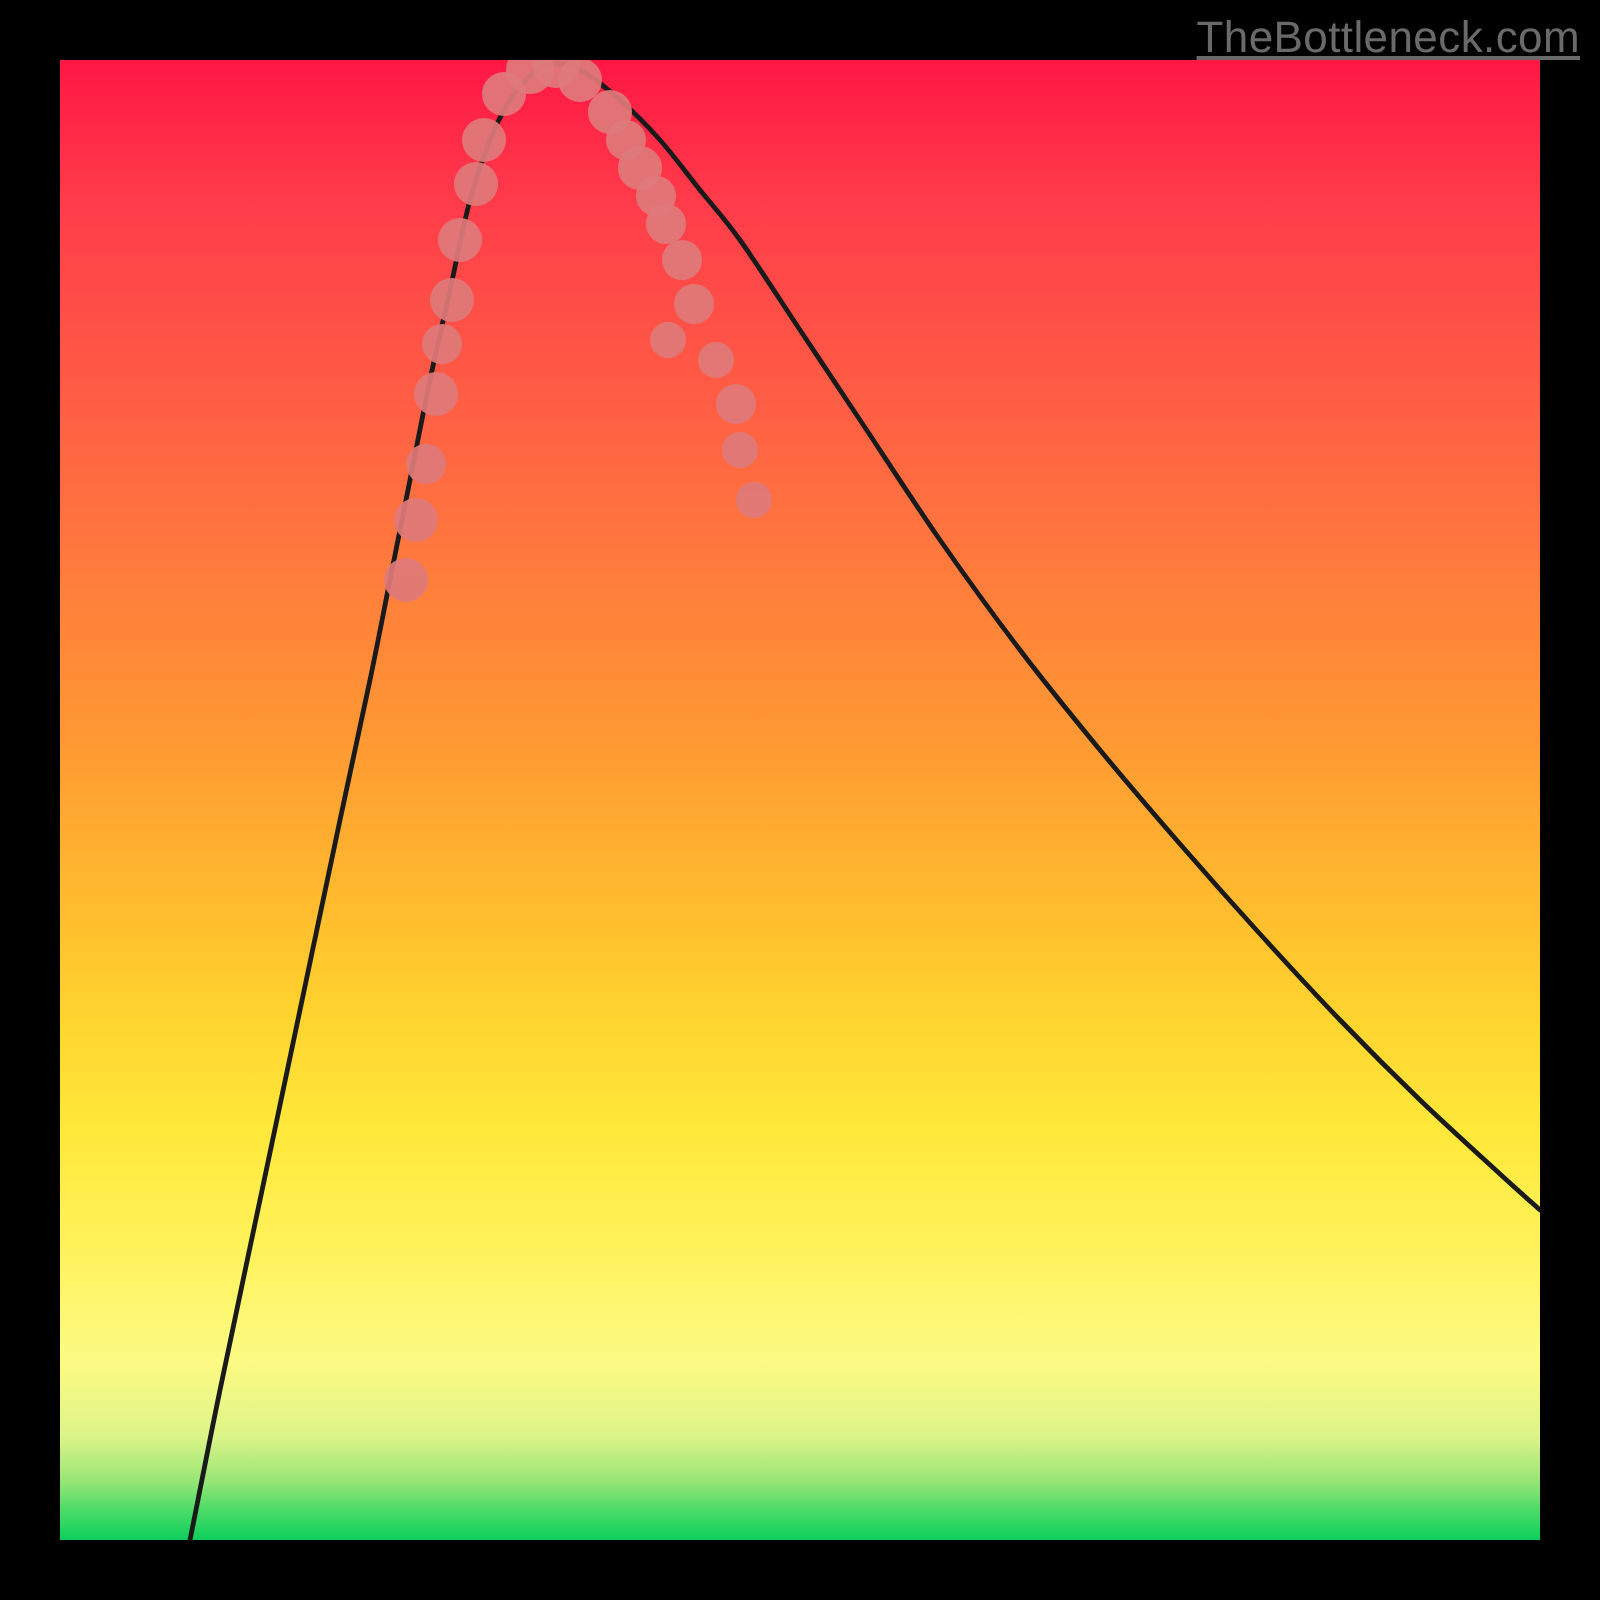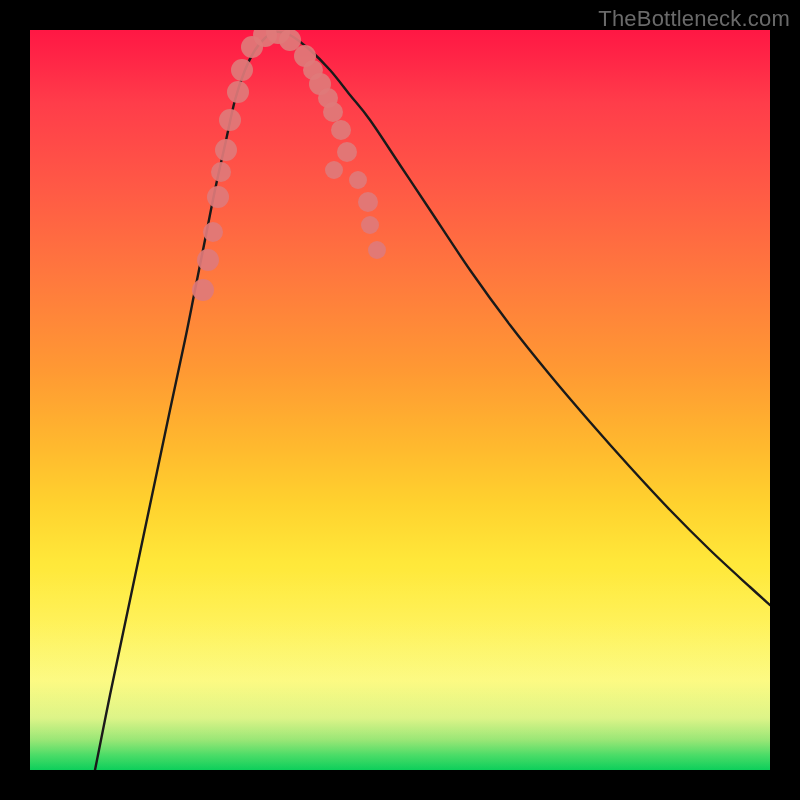--- a/index.html
+++ b/index.html
@@ -60,20 +60,21 @@
   }
   .watermark {
     position: absolute;
     top: 6px;
     right: 10px;
     font-family: Arial, Helvetica, sans-serif;
     font-size: 22px;
     color: #6a6a6a;
     letter-spacing: 0.2px;
     white-space: nowrap;
+    text-decoration: underline;
   }
 </style>
 </head>
 <body>
 
 <div class="frame">
   <div class="plot-area">
     <div class="gradient"></div>
     <div class="haze"></div>
     <svg class="curve-svg" viewBox="0 0 740 740" preserveAspectRatio="none">

